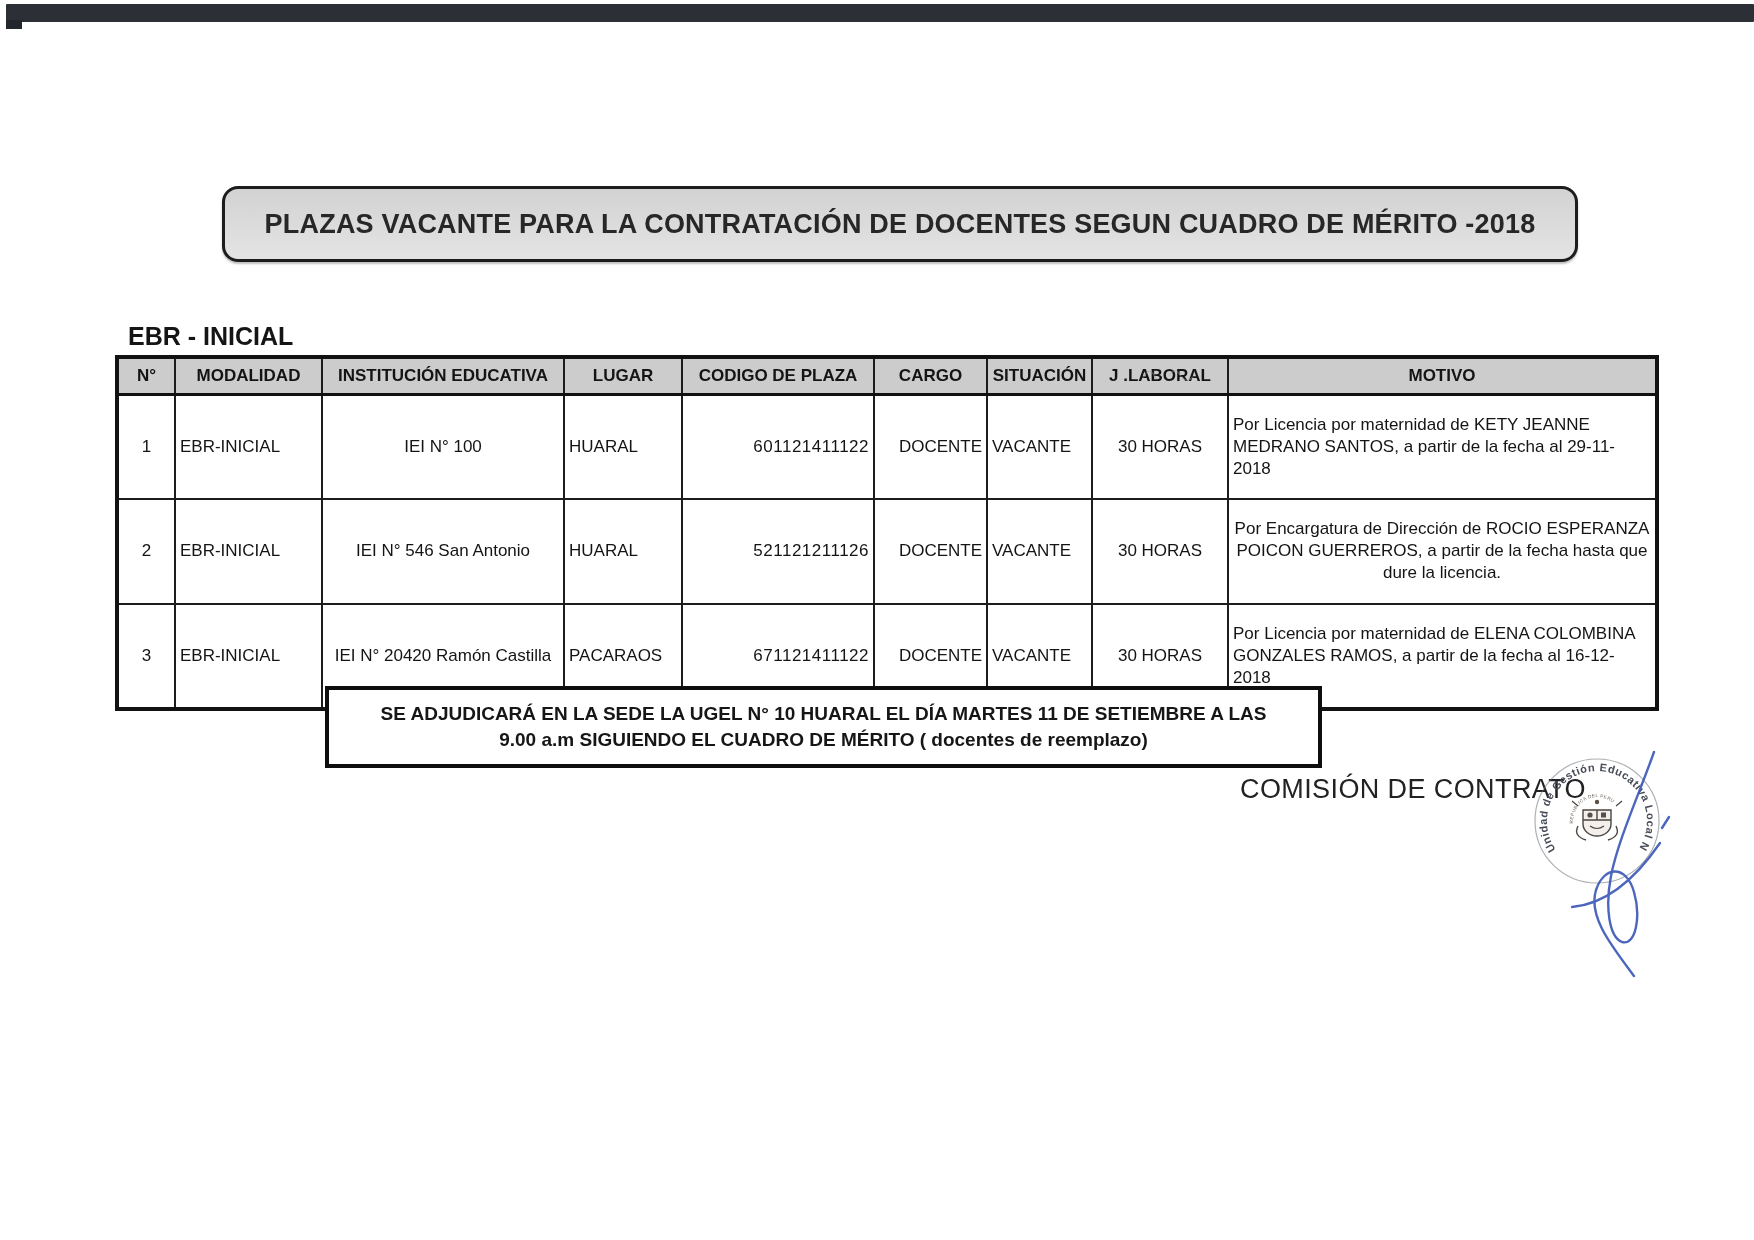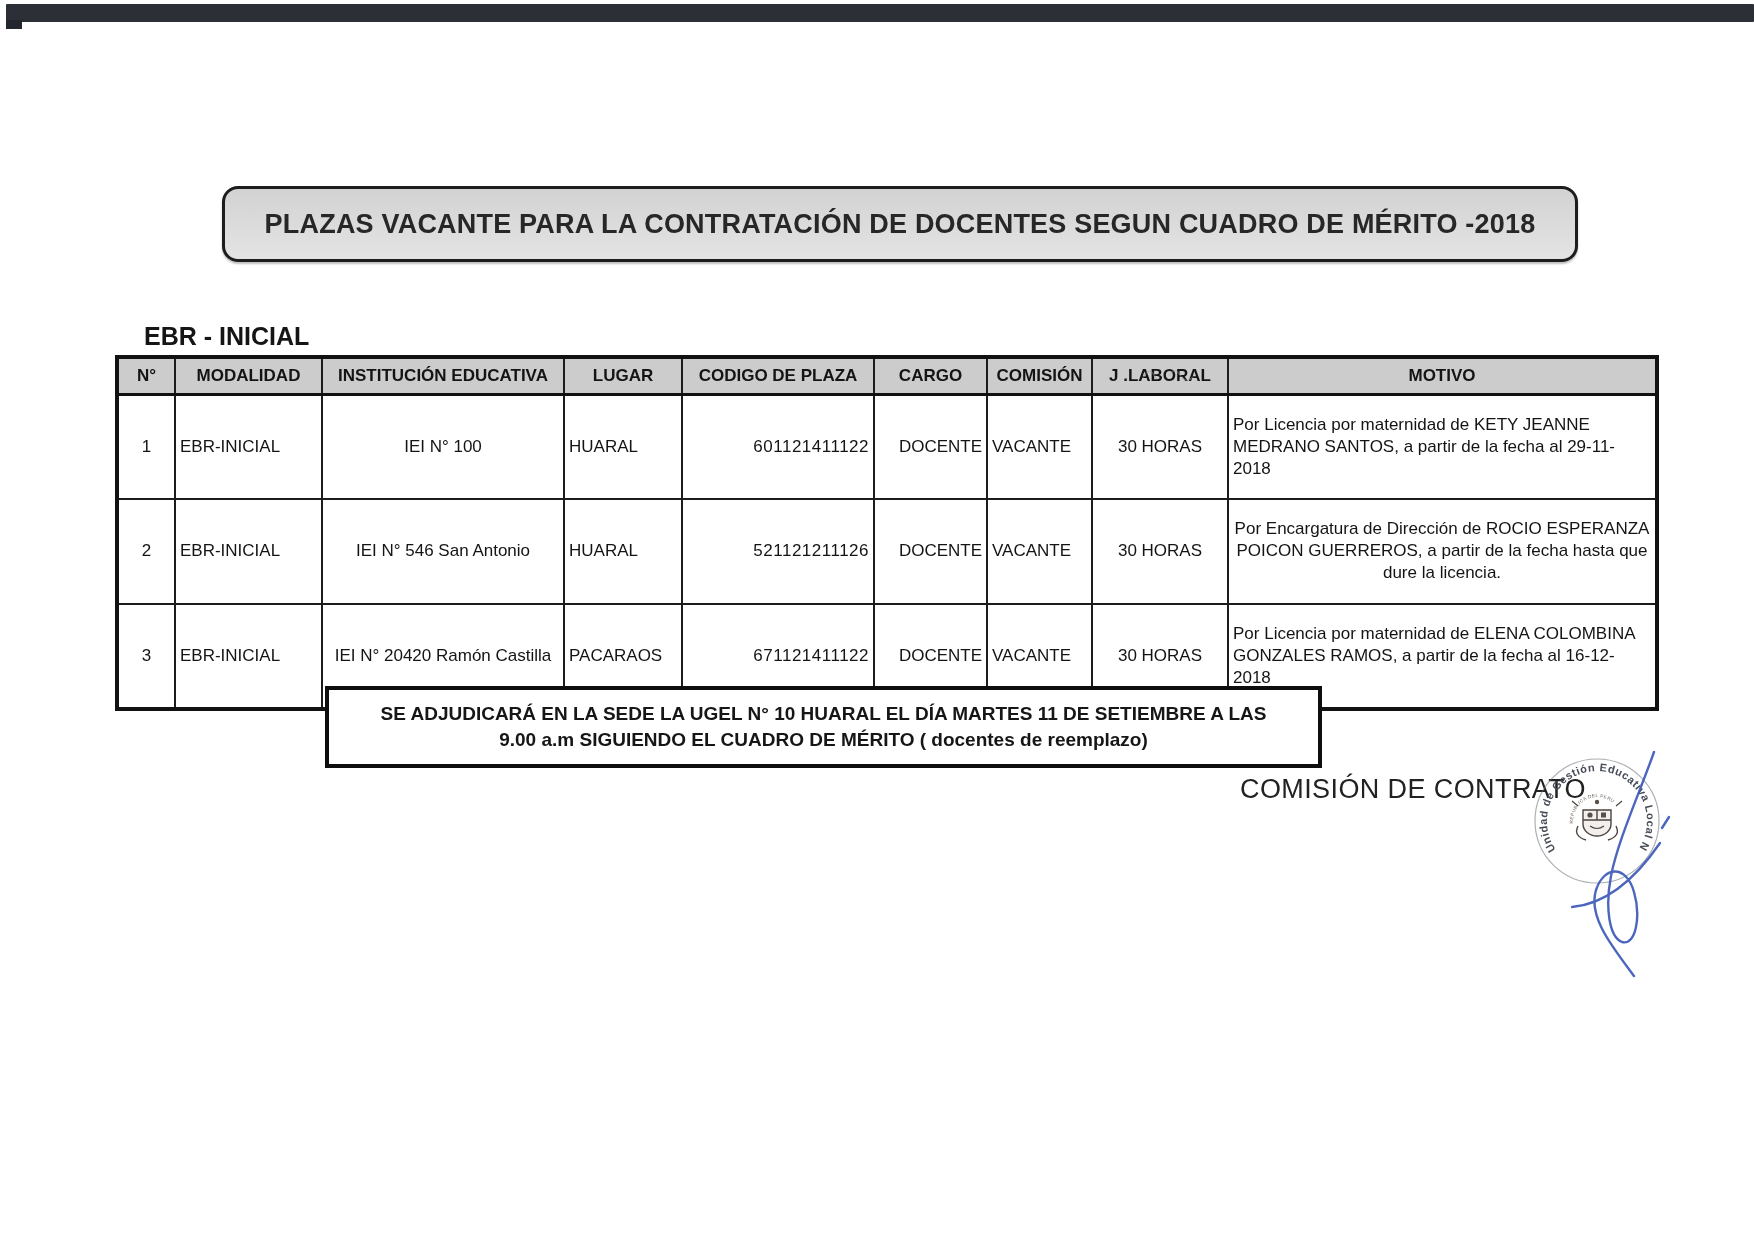--- a/index.html
+++ b/index.html
@@ -13,21 +13,21 @@
   
   .title-box{
     position:absolute;left:222px;top:186px;width:1356px;height:76px;box-sizing:border-box;
     border:3px solid #1d1d1d;border-radius:16px;
     background:linear-gradient(#d2d2d2,#e4e4e4);
     display:flex;align-items:center;justify-content:center;
     box-shadow:0 2px 2px rgba(0,0,0,0.25);
   }
   .title-box .title{font-size:27px;font-weight:bold;color:#272727;letter-spacing:0.2px;white-space:nowrap;}
   
-  .section-heading{position:absolute;left:144px;top:322px;font-size:25px;font-weight:bold;color:#151515;}
+  .section-heading{position:absolute;left:128px;top:322px;font-size:25px;font-weight:bold;color:#151515;}
   
   table.vacantes{
     position:absolute;left:115px;top:355px;width:1540px;table-layout:fixed;
     border-collapse:collapse;border:4px solid #121212;
   }
   table.vacantes th{
     background:#cccccc;border:2px solid #1c1c1c;border-bottom:3px solid #111;
     font-size:17px;font-weight:bold;color:#141414;padding:4px 2px;text-align:center;height:26px;
     overflow:hidden;white-space:nowrap;
   }
@@ -86,21 +86,21 @@
         <col style="width:429px">
     </colgroup>
     <thead>
       <tr>
         <th>N°</th>
         <th>MODALIDAD</th>
         <th>INSTITUCIÓN EDUCATIVA</th>
         <th>LUGAR</th>
         <th>CODIGO DE PLAZA</th>
         <th>CARGO</th>
-        <th>COMISIÓN</th>
+        <th>SITUACIÓN</th>
         <th>J .LABORAL</th>
         <th>MOTIVO</th>
       </tr>
     </thead>
     <tbody>
       <tr class="r1">
         <td class="c-num">1</td>
         <td class="c-modalidad">EBR-INICIAL</td>
         <td class="c-inst">IEI N° 100</td>
         <td class="c-lugar">HUARAL</td>

